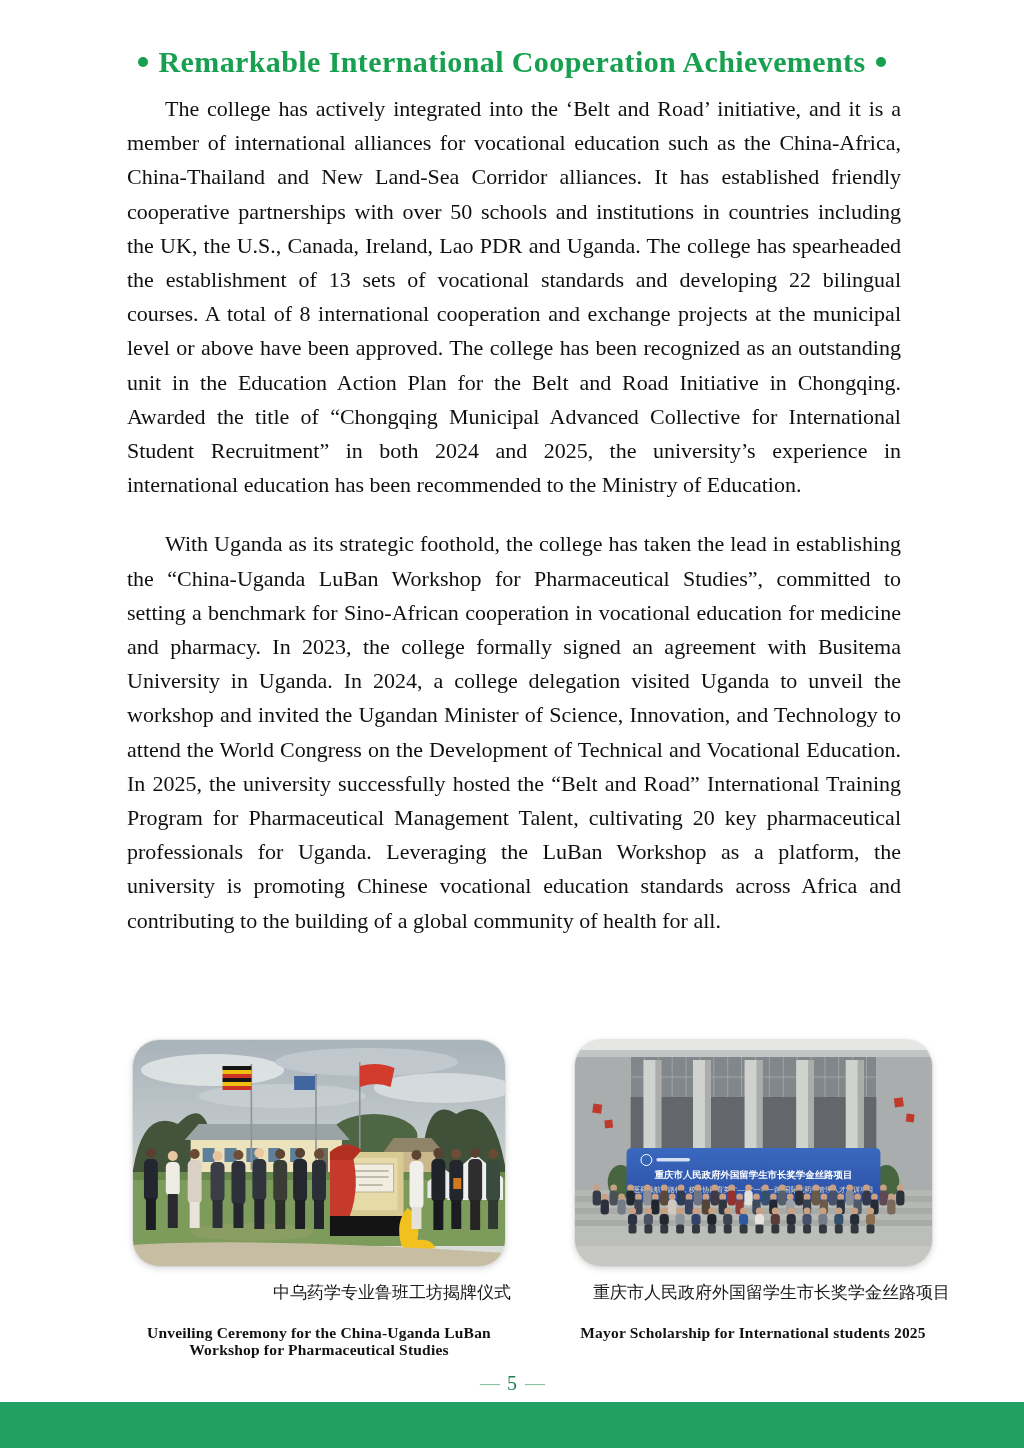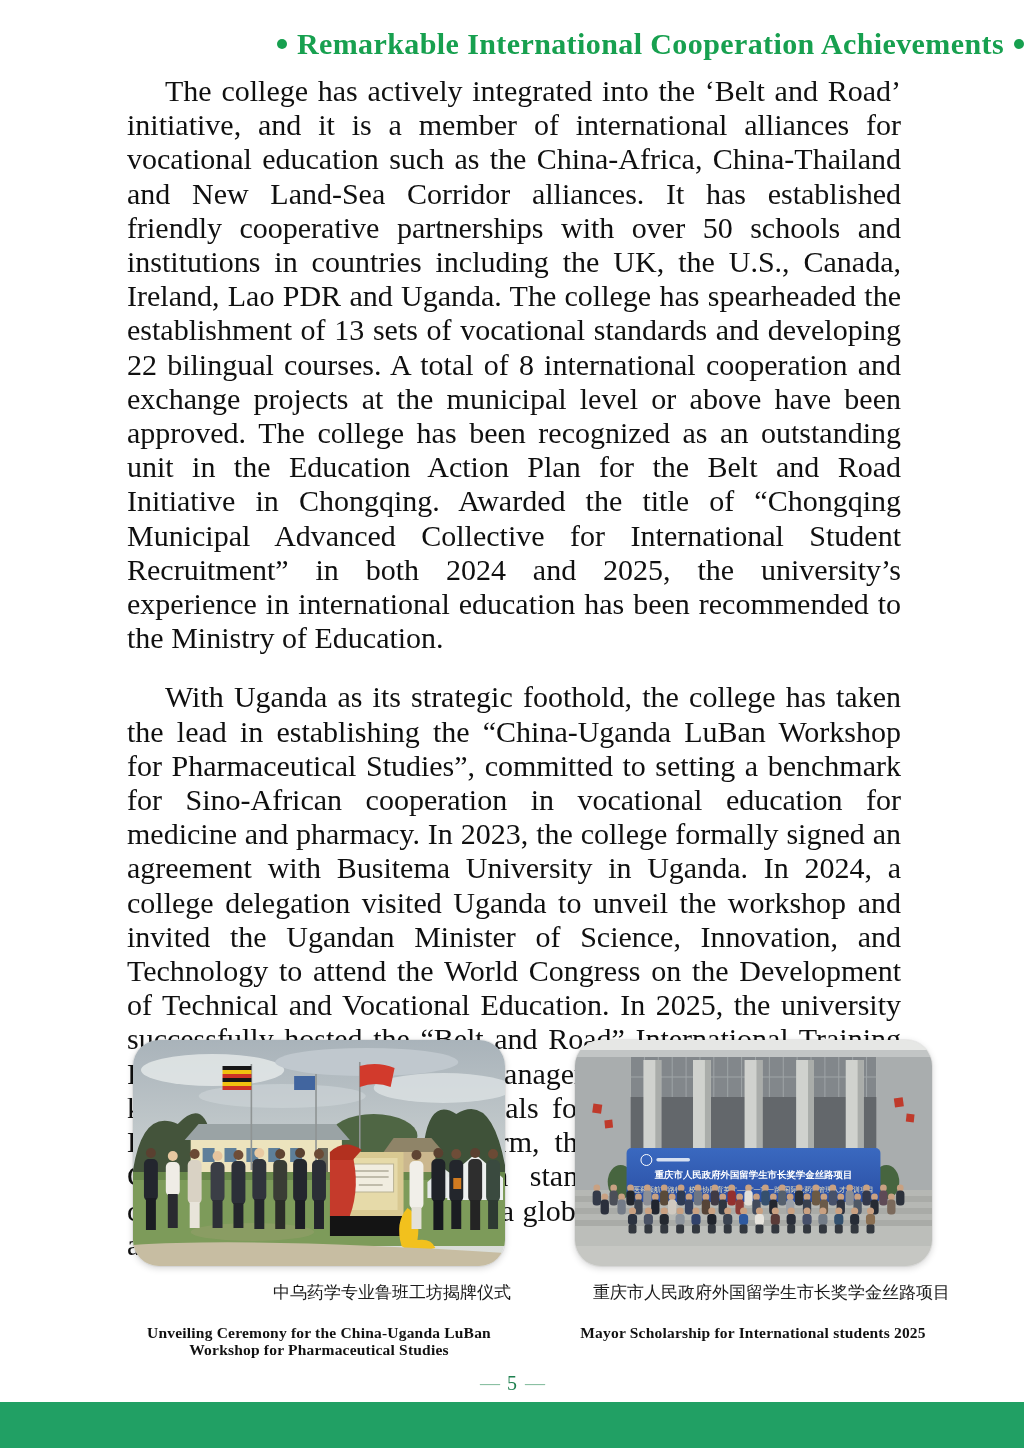--- a/index.html
+++ b/index.html
@@ -1,24 +1,24 @@
 <!DOCTYPE html>
 <html><head>
 <meta charset="utf-8">
 <style>
   * { margin:0; padding:0; box-sizing:border-box; }
   html,body { width:1024px; height:1448px; }
   body { background:#ffffff; font-family:"Liberation Serif", serif; position:relative; overflow:hidden; }
   .page { position:relative; width:1024px; height:1448px; background:#ffffff; }
 
-  .title-row { display:flex; align-items:center; justify-content:flex-end; gap:10px; padding-top:27px; }
+  .title-row { display:flex; align-items:center; justify-content:center; gap:10px; padding-top:45px; }
   .title-dot { width:10px; height:10px; border-radius:50%; background:#17a04f; }
   .page-title { color:#17a04f; font-size:30px; font-weight:bold; letter-spacing:0.4px; white-space:nowrap; }
 
-  .body-copy { padding:13px 123px 0 127px; font-size:30px; line-height:34.2px; text-align:justify; color:#101010; }
+  .body-copy { padding:13px 123px 0 127px; font-size:22px; line-height:34.2px; text-align:justify; color:#101010; }
   .body-copy p { text-indent:38px; }
   .body-copy p + p { margin-top:25px; }
 
   .figures-row { position:absolute; top:1040px; left:0; width:1024px; height:310px; }
   .figure { position:absolute; top:0; text-align:center; }
   .figure-1 { left:127px; width:384px; }
   .figure-2 { left:556px; width:394px; }
   .photo { display:block; margin:0 auto; border-radius:26px; box-shadow:0 0 0 1px rgba(0,0,0,.05), 0 2px 7px rgba(0,0,0,.18); }
   .photo-1 { width:372px; height:226px; }
   .photo-2 { width:357px; height:226px; }

